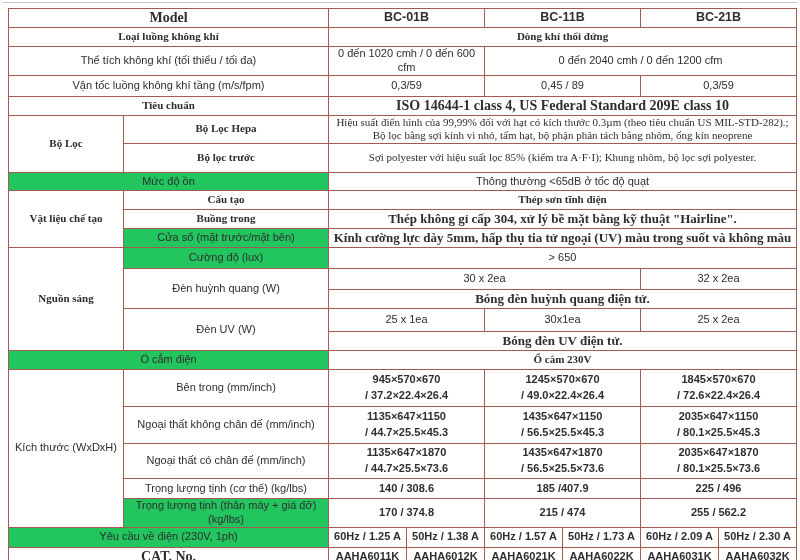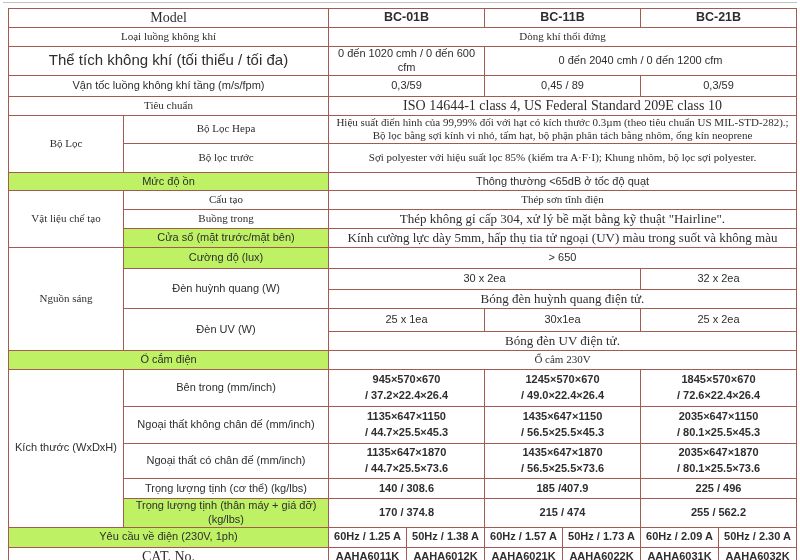--- a/index.html
+++ b/index.html
@@ -15,31 +15,31 @@
     border-collapse:collapse;table-layout:fixed;
     width:789px;margin:8px 0 0 8px;background:#fff;
   }
   table.spec td{
     border:1px solid #a35b51;
     padding:0 4px;
     text-align:center;vertical-align:middle;
     color:#2e2e2e;font-size:11px;line-height:1.25;
     overflow:hidden;white-space:normal;
   }
-  .serif{font-family:"Liberation Serif",serif;font-size:13.5px;color:#1f1f1f;}
+  .serif{font-family:"Liberation Serif",serif;font-size:13.5px;color:#1f1f1f;font-weight:bold;}
   .serif-sm{font-family:"Liberation Serif",serif;font-size:12.5px;color:#1f1f1f;margin-left:29px;}
   .sans-sm{font-size:10.5px;color:#3a3a3a;}
   .sans-xs{font-size:10px;color:#3a3a3a;margin-top:34px;}
   .lbl{text-align:left;padding-left:9px;margin-top:32px;}
   .grp{text-align:left;padding-left:13px;}
   .indent{text-align:left;padding-left:30px;margin-top:40px;}
   .vleft{text-align:left;padding-left:8px;padding-right:6px;}
   .b{font-weight:bold;}
   .accent{color:#9a3a35;}
-  .shade{background:#bef264;}
+  .shade{background:#22c55e;}
   .dimcell div{line-height:1.45;}
   .hepa{line-height:1.35;font-size:12.5px;}
 </style>
 </head>
 <body>
 
 <div class="top-hairline"></div>
 
 <table class="spec">
   <colgroup>
@@ -60,21 +60,21 @@
     <td colspan="2" class="b" style="font-size:12.5px">BC-11B</td>
     <td colspan="2" class="b" style="font-size:12.5px">BC-21B</td>
   </tr>
 
   <tr>
     <td colspan="2" class="serif lbl" style="height:18px">Loại luồng không khí</td>
     <td colspan="6" class="serif">Dòng khí thổi đứng</td>
   </tr>
 
   <tr>
-    <td colspan="2" class="lbl sans-sm" style="height:18px;font-size:15px">Thể tích không khí (tối thiểu / tối đa)</td>
+    <td colspan="2" class="lbl sans-sm" style="height:18px;font-size:11px">Thể tích không khí (tối thiểu / tối đa)</td>
     <td colspan="2" class="sans-sm">0 đến 1020 cmh / 0 đến 600 cfm</td>
     <td colspan="4" class="sans-sm">0 đến 2040 cmh / 0 đến 1200 cfm</td>
   </tr>
 
   <tr>
     <td colspan="2" class="lbl" style="height:20px">Vận tốc luồng không khí tầng (m/s/fpm)</td>
     <td colspan="2" class="sans-xs">0,3/59</td>
     <td colspan="2" class="sans-xs">0,45 / 89</td>
     <td colspan="2" class="sans-xs">0,3/59</td>
   </tr>

